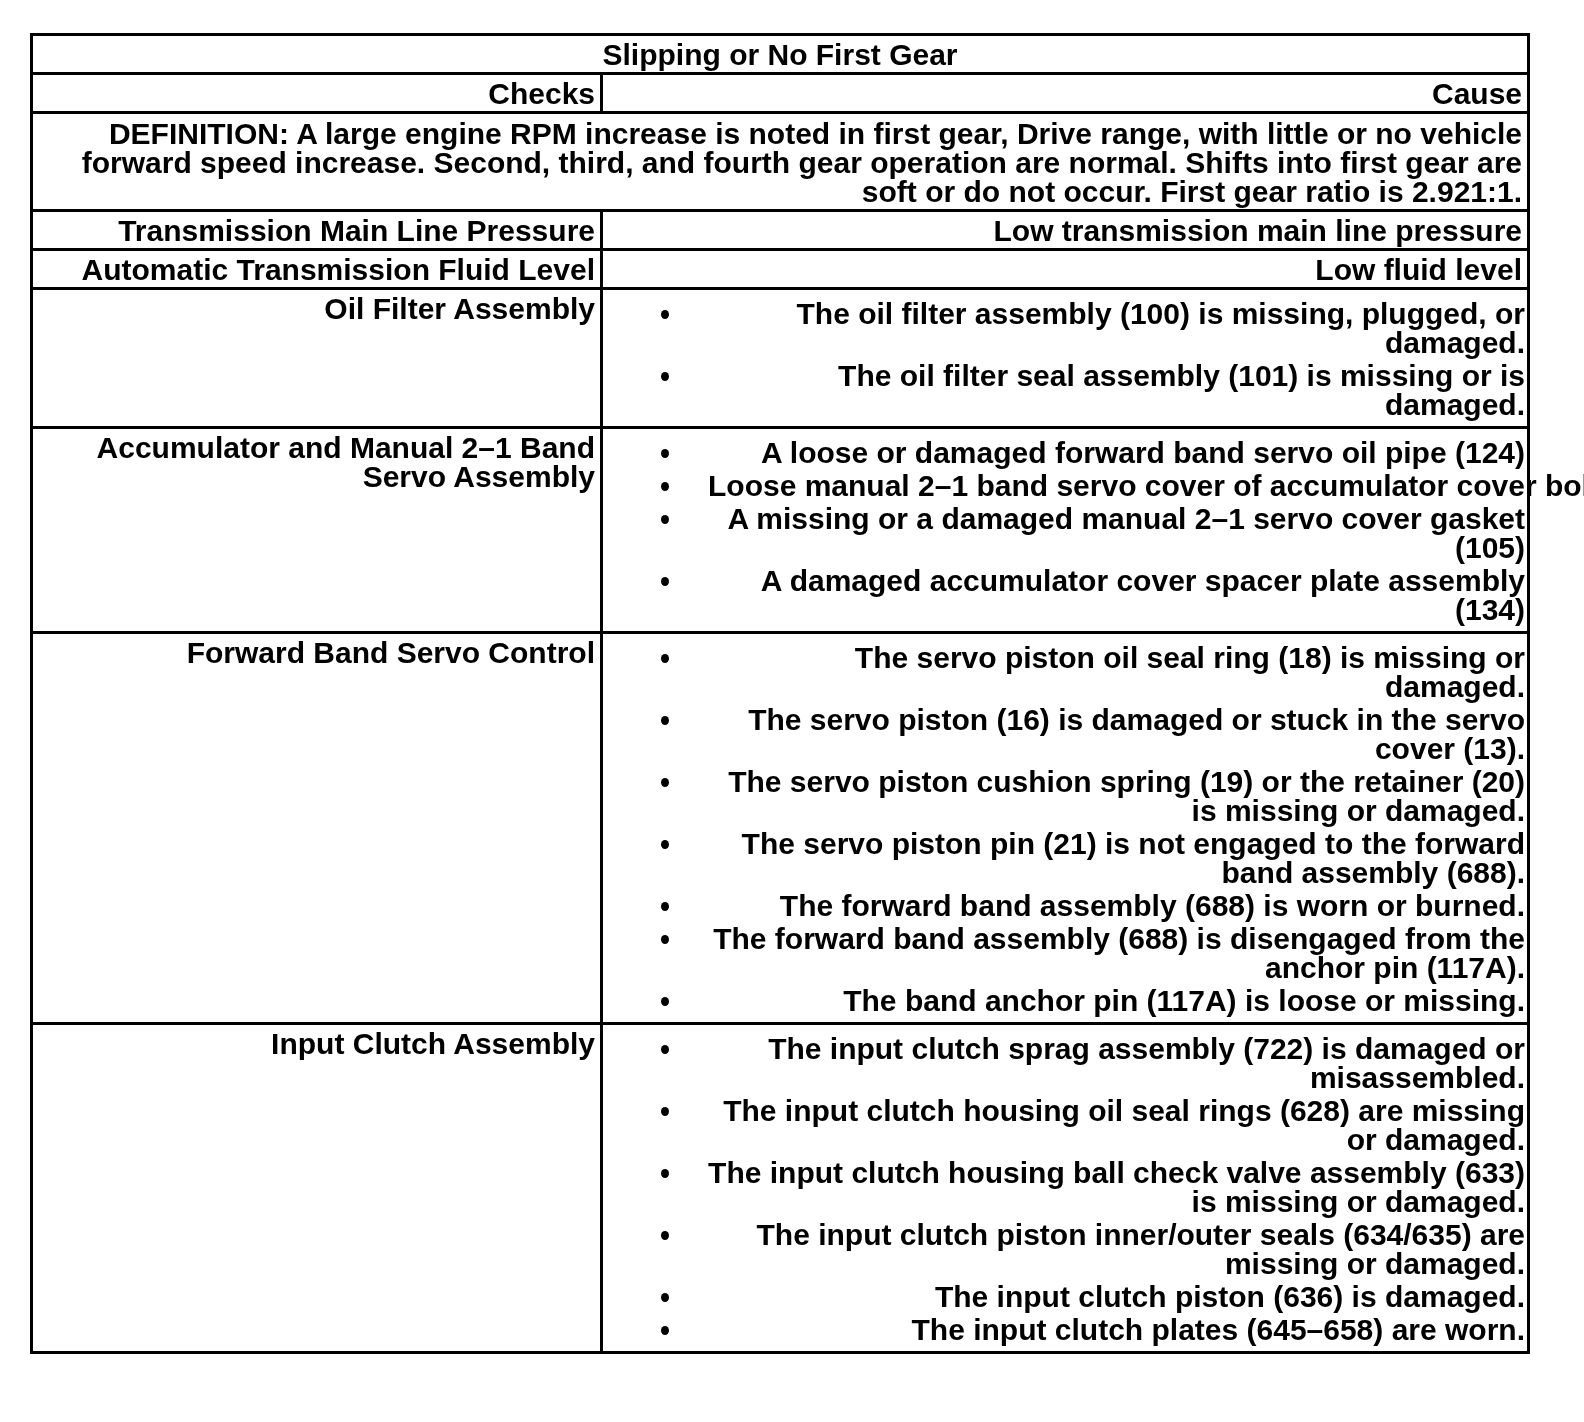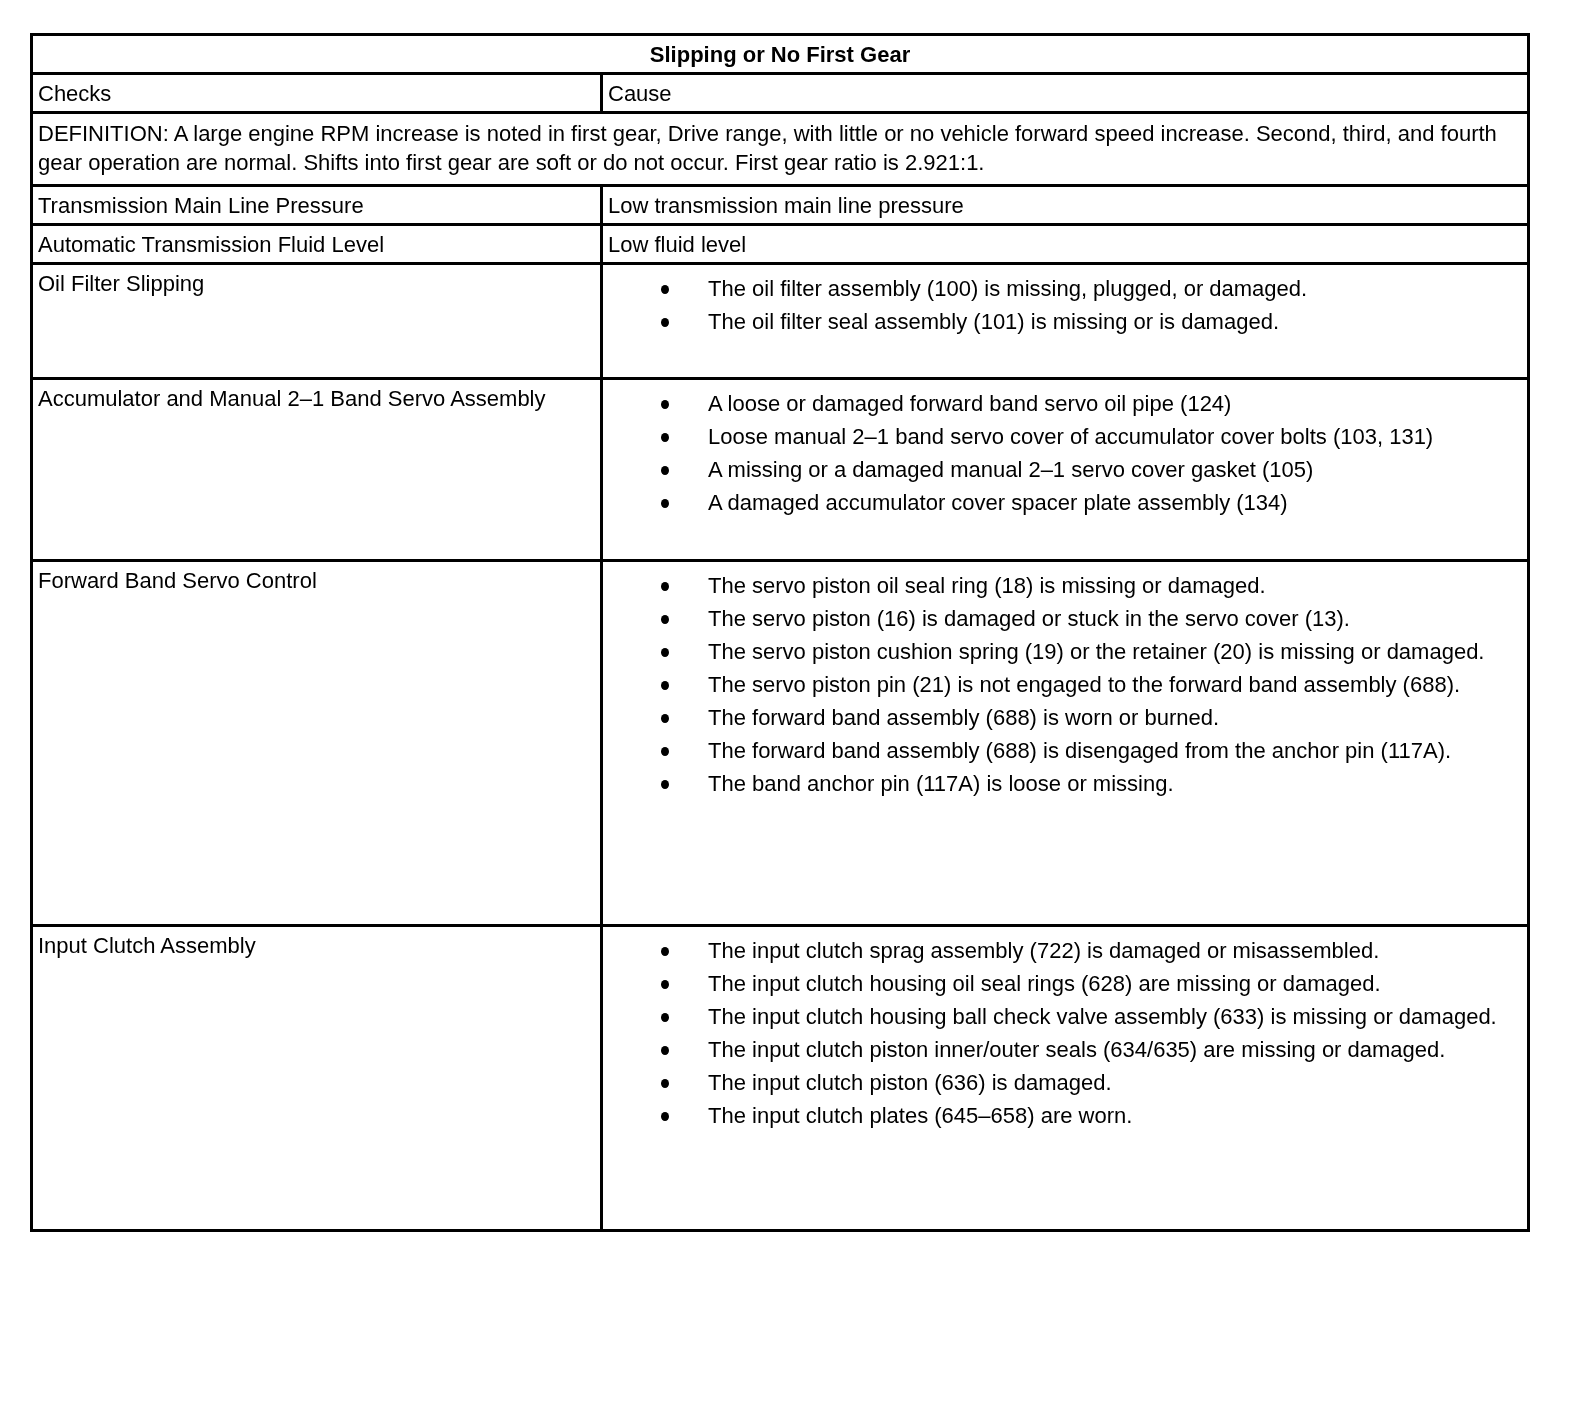--- a/index.html
+++ b/index.html
@@ -1,24 +1,24 @@
 <!DOCTYPE html>
 <html><head>
 <meta charset="utf-8">
 <style>
   html, body { margin: 0; padding: 0; background: #ffffff; }
   body { width: 1584px; height: 1422px; position: relative; font-family: "Liberation Sans", sans-serif; color: #000; }
   table.diag {
     position: absolute; left: 30px; top: 33px; width: 1497px;
     border-collapse: collapse; table-layout: fixed;
-    font-size: 22px; line-height: 29px;
+    font-size: 30px; line-height: 29px;
   }
   table.diag td, table.diag th {
     border: 3px solid #000; vertical-align: top; padding: 4px 5px 3px 5px;
-    font-weight: normal; text-align: left;
+    font-weight: bold; text-align: right;
   }
   table.diag col.c1 { width: 570px; }
   table.diag col.c2 { width: 927px; }
   .title-cell { text-align: center !important; font-weight: bold !important; height: 32px; vertical-align: middle !important; padding: 2px 5px !important; }
   .hdr-cell { text-align: left; font-weight: normal; height: 32px; vertical-align: middle !important; padding: 2px 5px !important; }
   .def-cell { height: 62px; padding-top: 5px !important; }
   .single { height: 32px; vertical-align: middle !important; padding: 2px 5px !important; }
   ul.causes { margin: 0; padding: 0 0 0 100px; list-style: none; }
   ul.causes li { position: relative; margin: 0 0 4px 0; line-height: 29px; }
   ul.causes li::before {
@@ -51,21 +51,21 @@
   <tr>
     <td class="single">Transmission Main Line Pressure</td>
     <td class="single">Low transmission main line pressure</td>
   </tr>
   <tr>
     <td class="single">Automatic Transmission Fluid Level</td>
     <td class="single">Low fluid level</td>
   </tr>
 
   <tr style="height:115px">
-    <td class="check-cell">Oil Filter Slipping</td>
+    <td class="check-cell">Oil Filter Assembly</td>
     <td class="cause-list-cell">
       <ul class="causes">
         <li>The oil filter assembly (100) is missing, plugged, or damaged.</li>
         <li>The oil filter seal assembly (101) is missing or is damaged.</li>
       </ul>
     </td>
   </tr>
 
   <tr style="height:182px">
     <td class="check-cell">Accumulator and Manual 2–1 Band Servo Assembly</td>

